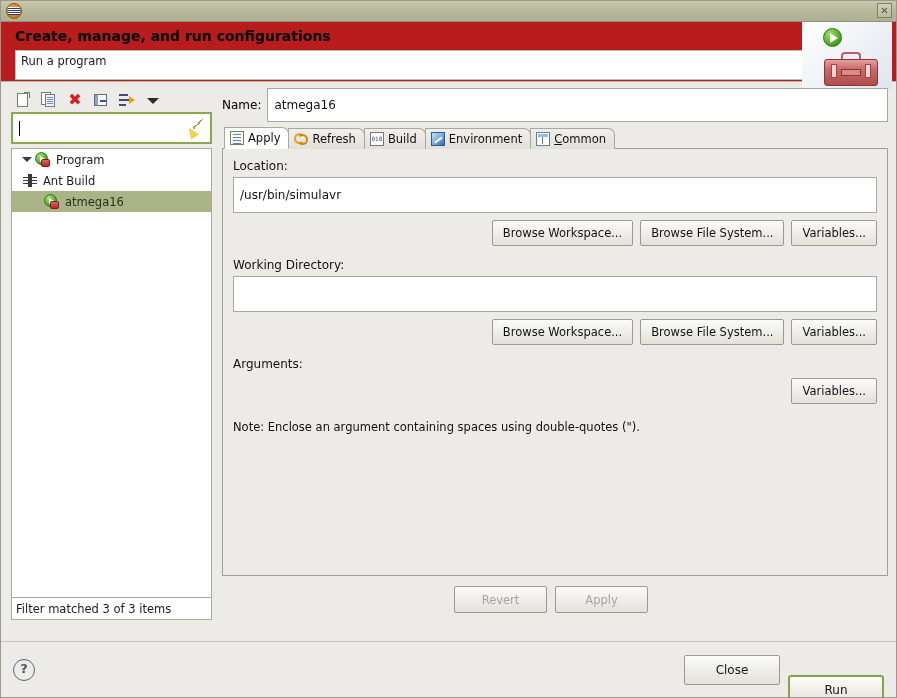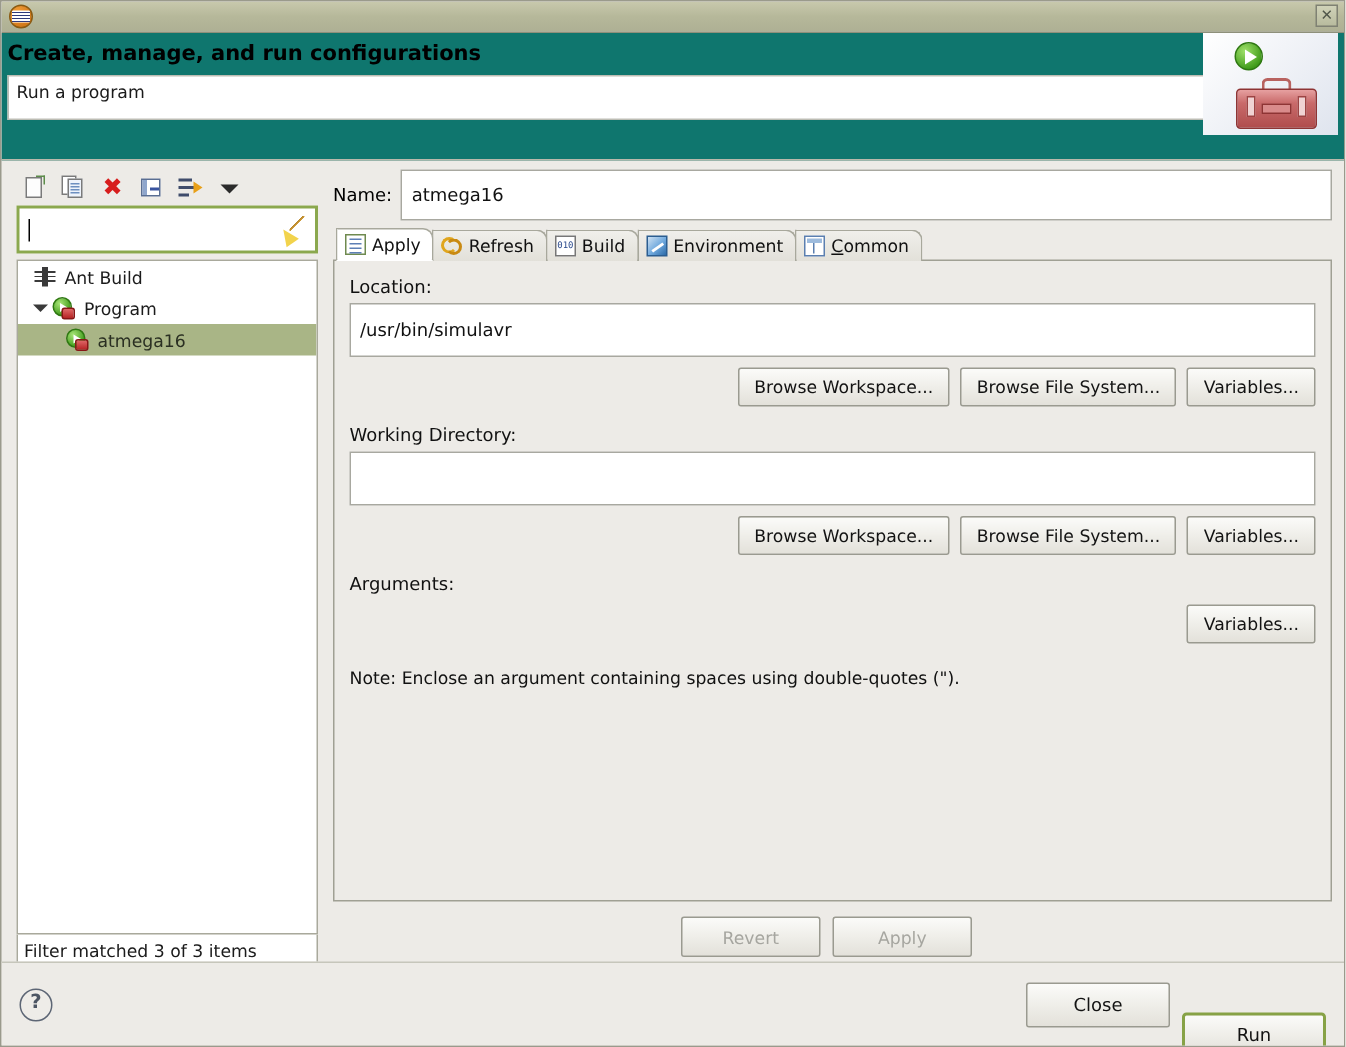--- a/index.html
+++ b/index.html
@@ -70,24 +70,24 @@
     color: #50564a;
     font-size: 10px;
     line-height: 13px;
     text-align: center;
     cursor: pointer;
   }
 
   
   #banner {
     position: relative;
-    background: #0f766e;
+    background: #b91c1c;
     border-bottom: 1px solid #b9b9ab;
-    height: 85px;
-    padding: 6px 10px 0 4px;
+    height: 60px;
+    padding: 6px 10px 0 14px;
     box-sizing: border-box;
   }
   #banner h1 {
     margin: 0 0 6px 0;
     font-size: 14px;
     font-weight: bold;
     color: #000;
   }
   #banner .desc-box {
     box-sizing: border-box;
@@ -764,30 +764,30 @@
         <span class="caret-bar"></span>
         <span class="filter-value"></span>
         <span class="broom">
           <span class="stick"></span>
           <span class="bristles"></span>
         </span>
       </div>
 
       <div id="config-tree">
         <div class="tree-row">
-          <span class="tree-icon ant-icon"></span>
-          <span>Ant Build</span>
-        </div>
-        <div class="tree-row">
           <span class="twisty"></span>
           <span class="tree-icon prog-icon">
             <span class="ball"></span>
               <span class="gear"></span>
           </span>
           <span>Program</span>
+        </div>
+        <div class="tree-row">
+          <span class="tree-icon ant-icon"></span>
+          <span>Ant Build</span>
         </div>
         <div class="tree-row level2 selected">
           <span class="tree-icon prog-icon">
             <span class="ball"></span>
               <span class="gear"></span>
           </span>
           <span>atmega16</span>
         </div>
       </div>
 

